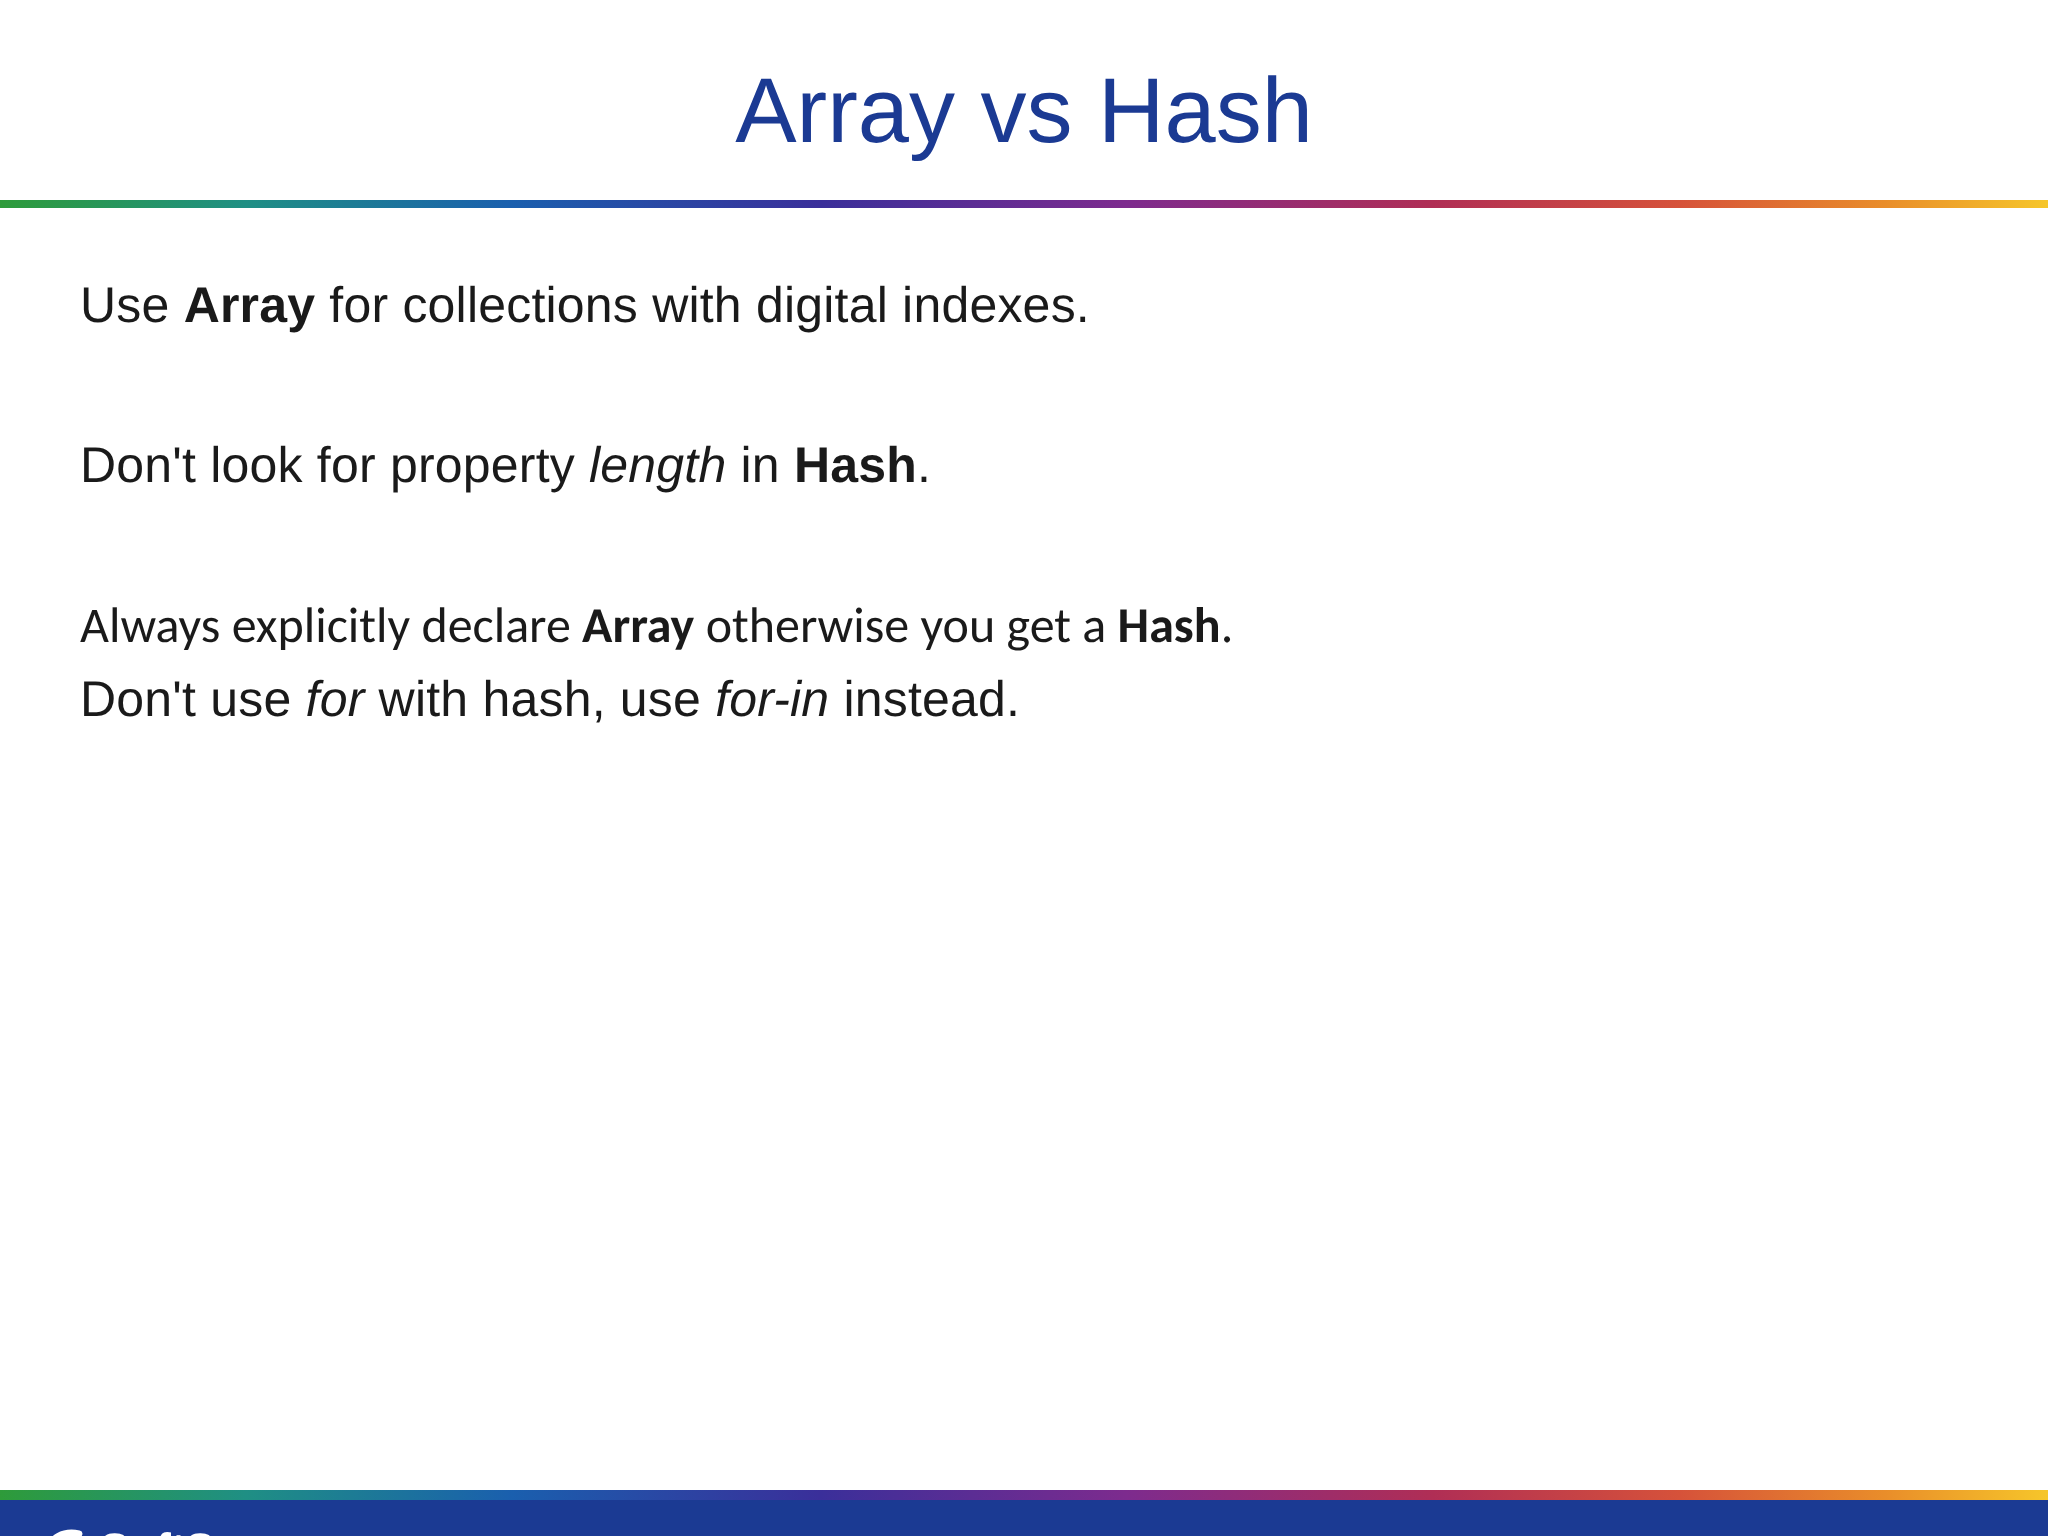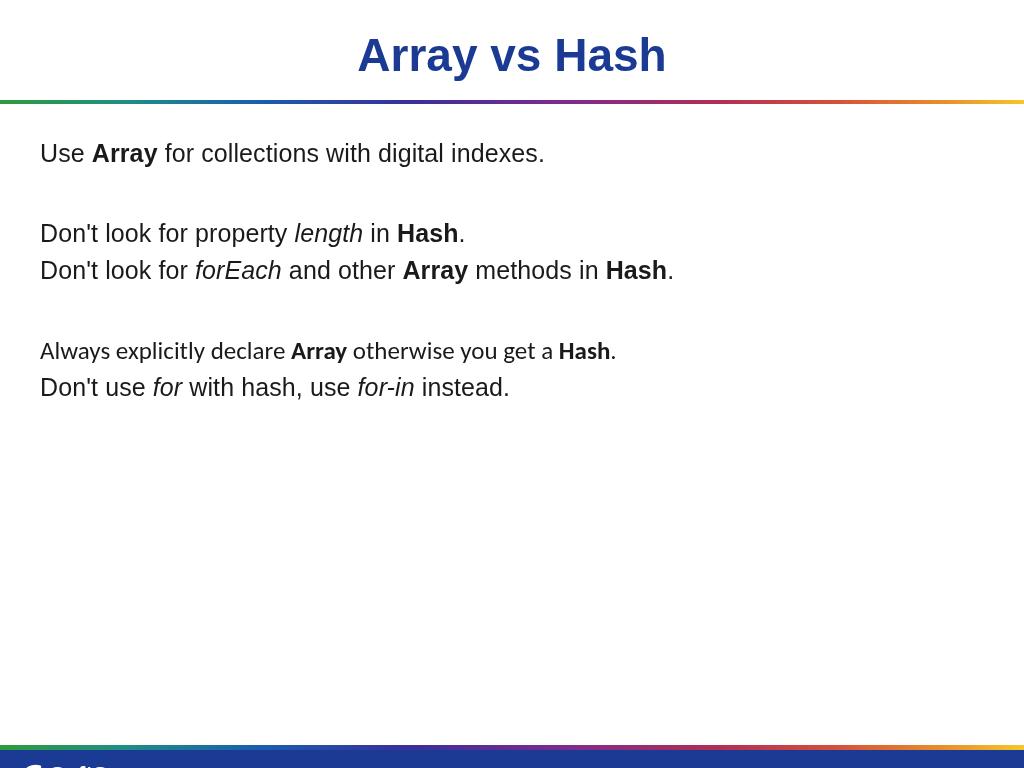--- a/index.html
+++ b/index.html
@@ -13,21 +13,21 @@
   }
   .slide {
     position: relative;
     width: 1024px;
     height: 768px;
     box-sizing: border-box;
   }
   .title {
     text-align: center;
     font-size: 46px;
-    font-weight: 700;
+    font-weight: 400;
     color: #1b3a93;
     margin: 28px 0 18px 0;
     font-family: Arial, Helvetica, sans-serif;
   }
   .top-gradient {
     height: 4px;
     width: 100%;
     background: linear-gradient(90deg,
       #2e9b3a 0%,
       #1f8f84 12%,
@@ -105,23 +105,20 @@
 
     <p>
       <span>Use </span><b>Array</b><span> for collections with digital indexes.</span>
     </p>
 
     <div class="spacer"></div>
 
     <p>
       <span>Don't look for property </span><i>length</i><span> in </span><b>Hash</b><span>.</span>
     </p>
-    <p>
-      <span>Don't look for </span><i>forEach</i><span> and other </span><b>Array</b><span> methods in </span><b>Hash</b><span>.</span>
-    </p>
 
     <div class="spacer"></div>
 
     <p class="cf">
       <span>Always explicitly declare </span><b>Array </b><span>otherwise you get a </span><b>Hash</b><span>.</span>
     </p>
     <p>
       <span>Don't use </span><i>for</i><span> with hash, use </span><i>for-in</i><span> instead.</span>
     </p>
 

